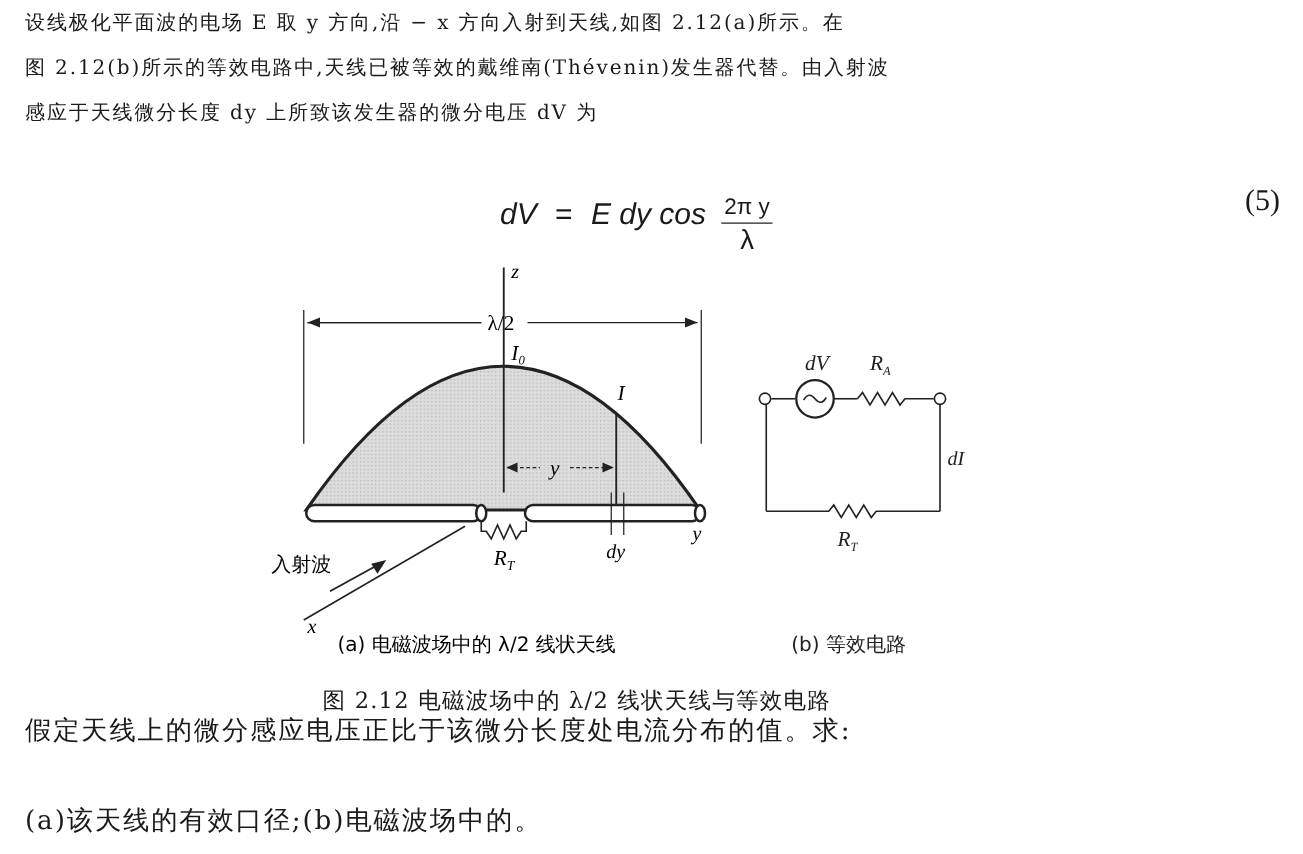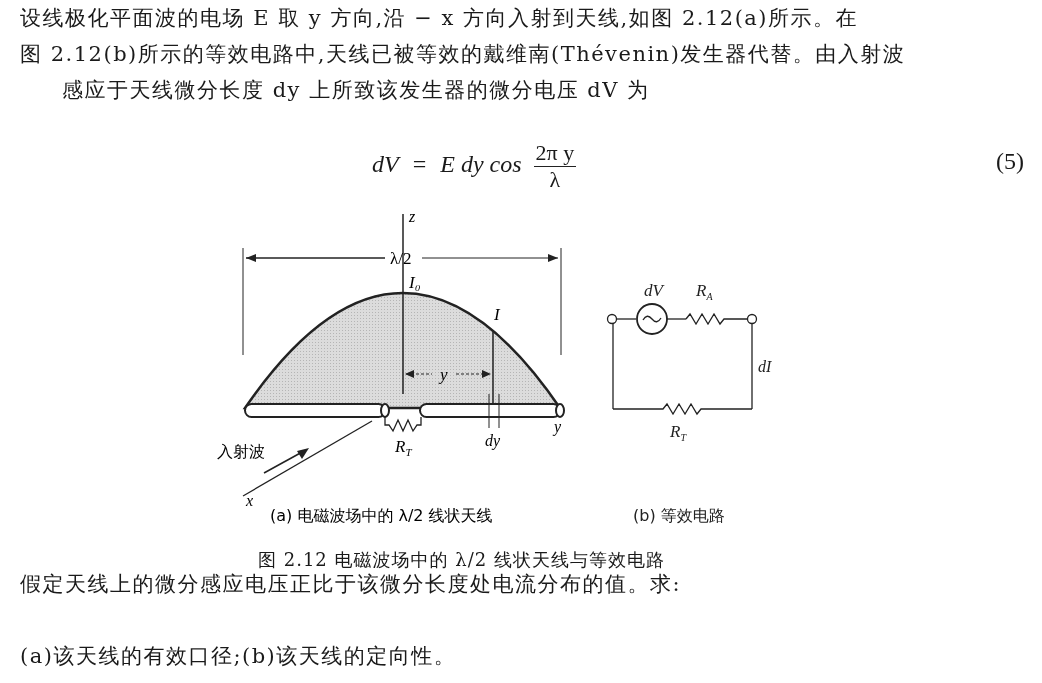--- a/index.html
+++ b/index.html
@@ -1,25 +1,25 @@
 <!DOCTYPE html>
 <html><head>
 <meta charset="utf-8">
 <style>
   html, body { margin: 0; padding: 0; background: #ffffff; }
   body { width: 1042px; height: 683px; position: relative; overflow: hidden;
          font-family: "DejaVu Serif", "Liberation Serif", serif; color: #1a1a1a; }
-  .para { position: absolute; left: 20px; font-size: 21px; line-height: 36px; letter-spacing: 1.5px; white-space: nowrap; }
+  .para { position: absolute; left: 20px; font-size: 16px; line-height: 36px; letter-spacing: 1.5px; white-space: nowrap; }
   .p1 { top: 0px; }
   .p2 { top: 36px; }
-  .p3 { top: 72px; margin-left: 42px; }
-  .eq { position: absolute; top: 140px; left: 372px; font-family: Liberation Serif, serif; font-size: 24px; }
+  .p3 { top: 72px; }
+  .eq { position: absolute; top: 140px; left: 400px; font-family: Liberation Sans, sans-serif; font-size: 24px; }
   .eq .it { font-style: italic; }
   .frac { display: inline-block; vertical-align: middle; text-align: center; margin-left: 6px; }
-  .frac .num { display: block; border-bottom: 1px solid #222; padding: 0 2px; font-size: 22px; line-height: 26px; }
+  .frac .num { display: block; border-bottom: 1px solid #222; padding: 0 2px; font-size: 18px; line-height: 26px; margin-top: 12px; }
   .frac .den { display: block; font-size: 22px; line-height: 26px; }
   .eqnum { position: absolute; top: 148px; right: 18px; font-family: "Liberation Serif", serif; font-size: 24px; }
   svg.fig { position: absolute; left: 0; top: 200px; }
   .caption { position: absolute; top: 548px; left: 258px; font-size: 18px; letter-spacing: 1px; white-space: nowrap; text-align: right; }
   .q1 { position: absolute; top: 570px; left: 20px; font-size: 21px; letter-spacing: 1.5px; white-space: nowrap; }
   .q2 { position: absolute; top: 642px; left: 20px; font-size: 21px; letter-spacing: 1.5px; white-space: nowrap; }
 </style>
 </head>
 <body>
 
@@ -112,13 +112,13 @@
   <text x="644" y="296" font-size="17" font-style="italic" fill="#222">dV</text>
   <text x="696" y="296" font-size="17" font-style="italic" fill="#222"><tspan>R</tspan><tspan font-size="10" dy="4">A</tspan></text>
   <text x="758" y="372" font-size="16" font-style="italic" fill="#222">dI</text>
   <text x="670" y="437" font-size="17" font-style="italic" fill="#222"><tspan>R</tspan><tspan font-size="10" dy="4">T</tspan></text>
   <text x="633" y="521" font-size="16" fill="#222" font-family="DejaVu Sans, sans-serif">(b) 等效电路</text>
 </svg>
 
 <div class="caption">图 2.12   电磁波场中的 λ/2 线状天线与等效电路</div>
 
 <div class="q1">假定天线上的微分感应电压正比于该微分长度处电流分布的值。求:</div>
-<div class="q2">(a)该天线的有效口径;(b)该天线的定向性。</div>
+<div class="q2">(a)该天线的有效口径;(b)电磁波场中的。</div>
 
 </body></html>

